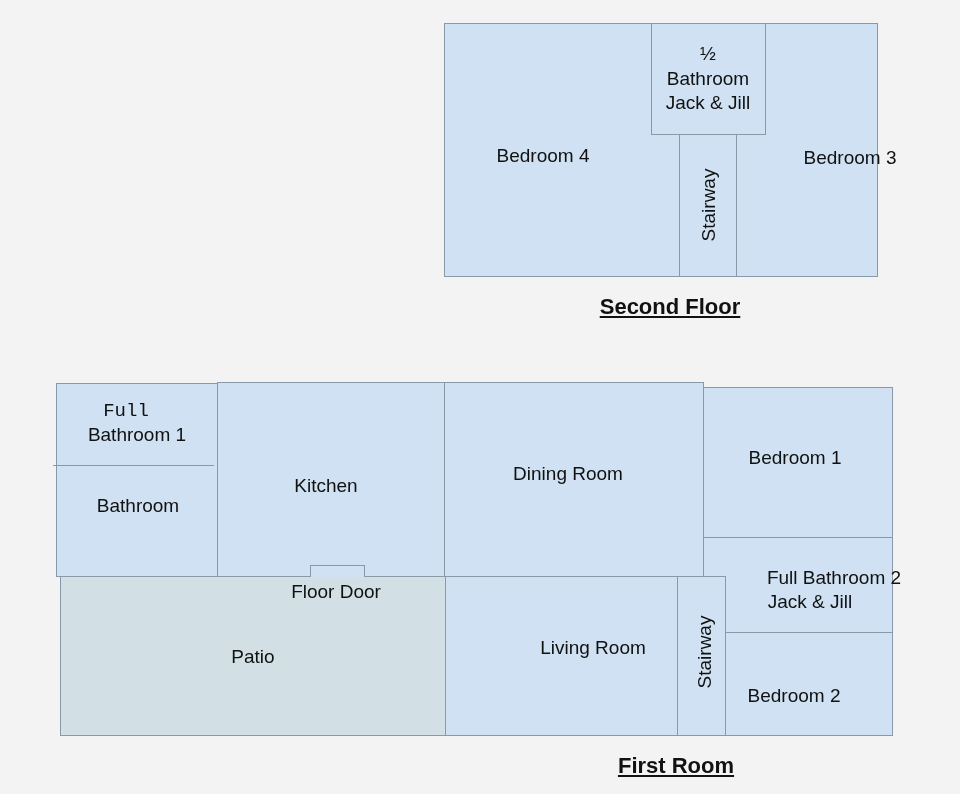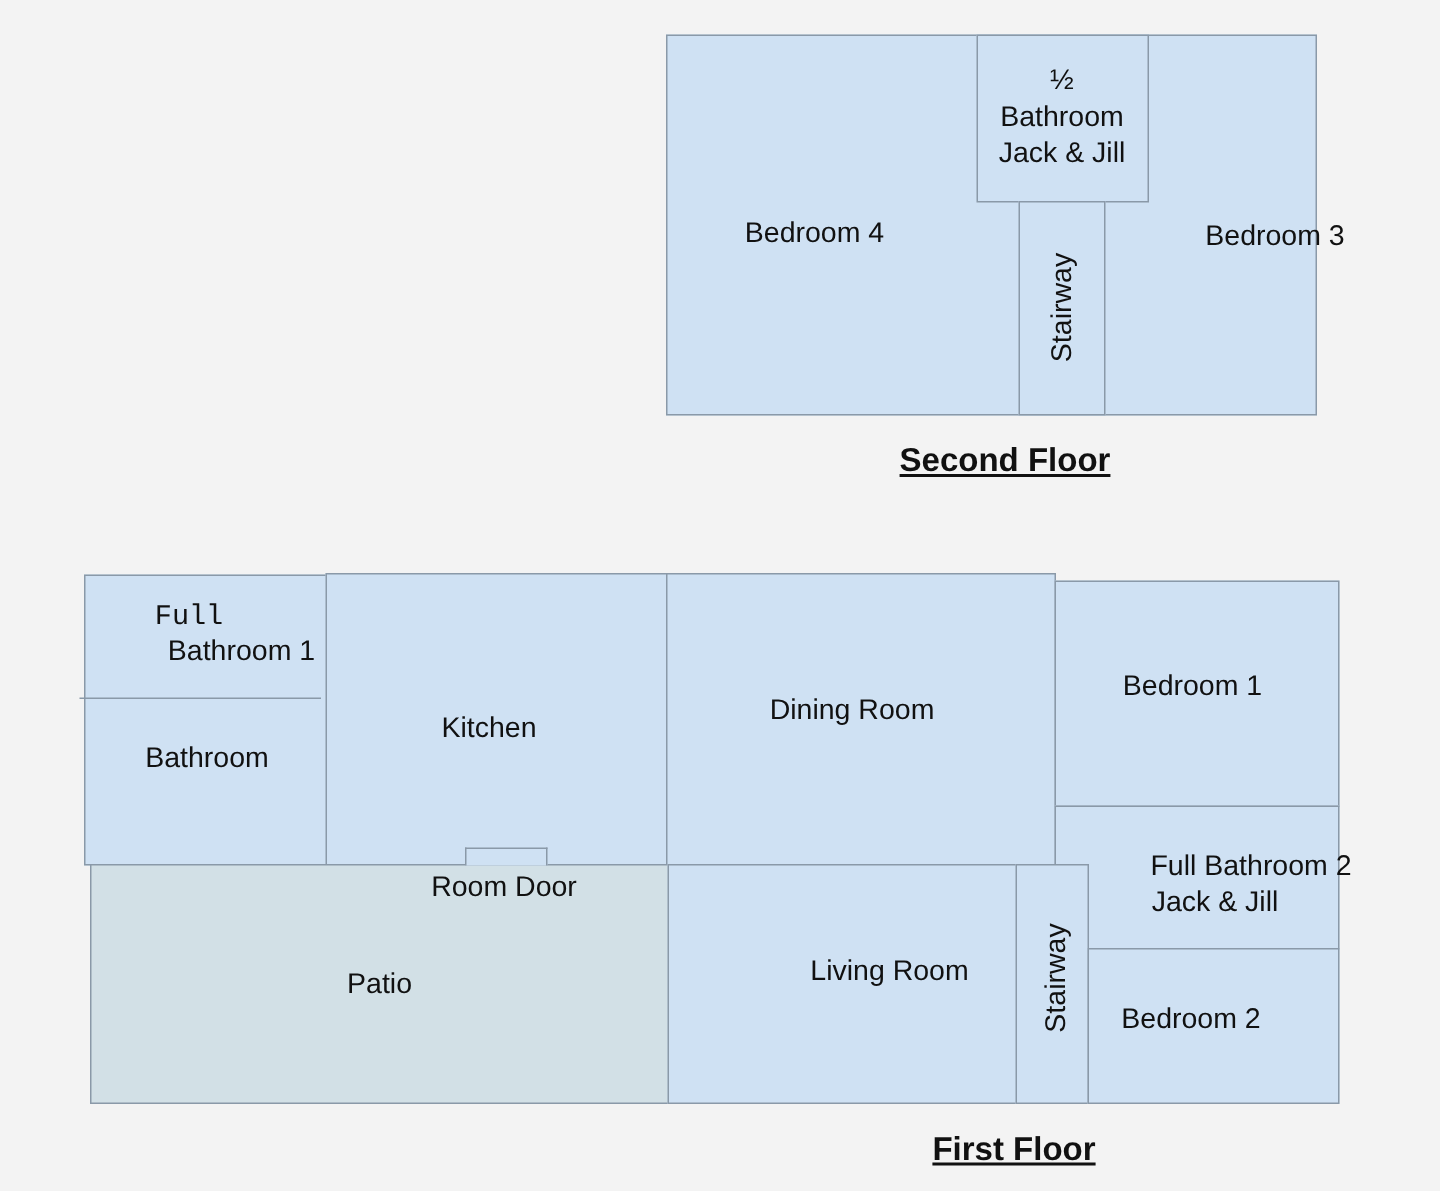--- a/index.html
+++ b/index.html
@@ -39,27 +39,27 @@
   <div class="room" style="left:444px;top:382px;width:260px;height:195px;"></div>
   <div class="room" style="left:703px;top:387px;width:190px;height:151px;"></div>
   <div class="room" style="left:703px;top:537px;width:190px;height:96px;"></div>
   <div class="room patio" style="left:60px;top:576px;width:387px;height:160px;"></div>
   <div class="room" style="left:445px;top:576px;width:234px;height:160px;"></div>
   <div class="room" style="left:677px;top:576px;width:49px;height:160px;"></div>
   <div class="room" style="left:725px;top:632px;width:168px;height:104px;"></div>
   <div class="door" style="left:310px;top:565px;width:55px;height:12px;"></div>
 
   <div class="lbl" style="left:126px;top:411px;font-family:Liberation Mono, monospace;">Full</div>
-  <div class="lbl" style="left:137px;top:435px;margin-left:24px;">Bathroom 1</div>
+  <div class="lbl" style="left:137px;top:435px;">Bathroom 1</div>
   <div class="lbl" style="left:138px;top:506px;">Bathroom</div>
   <div class="lbl" style="left:326px;top:486px;">Kitchen</div>
   <div class="lbl" style="left:568px;top:474px;">Dining Room</div>
   <div class="lbl" style="left:795px;top:458px;">Bedroom 1</div>
   <div class="lbl" style="left:810px;top:578px;margin-left:24px;">Full Bathroom 2</div>
   <div class="lbl" style="left:810px;top:602px;">Jack &amp; Jill</div>
-  <div class="lbl" style="left:336px;top:592px;">Room Door</div>
+  <div class="lbl" style="left:336px;top:592px;">Floor Door</div>
   <div class="lbl" style="left:253px;top:657px;">Patio</div>
   <div class="lbl" style="left:593px;top:648px;">Living Room</div>
   <div class="vlbl" style="left:705px;top:652px;">Stairway</div>
-  <div class="lbl" style="left:794px;top:680px;">Bedroom 2</div>
+  <div class="lbl" style="left:794px;top:696px;">Bedroom 2</div>
 
-  <div class="title" style="left:676px;top:753px;">First Floor</div>
+  <div class="title" style="left:676px;top:753px;">First Room</div>
 </div>
 
 </body></html>

